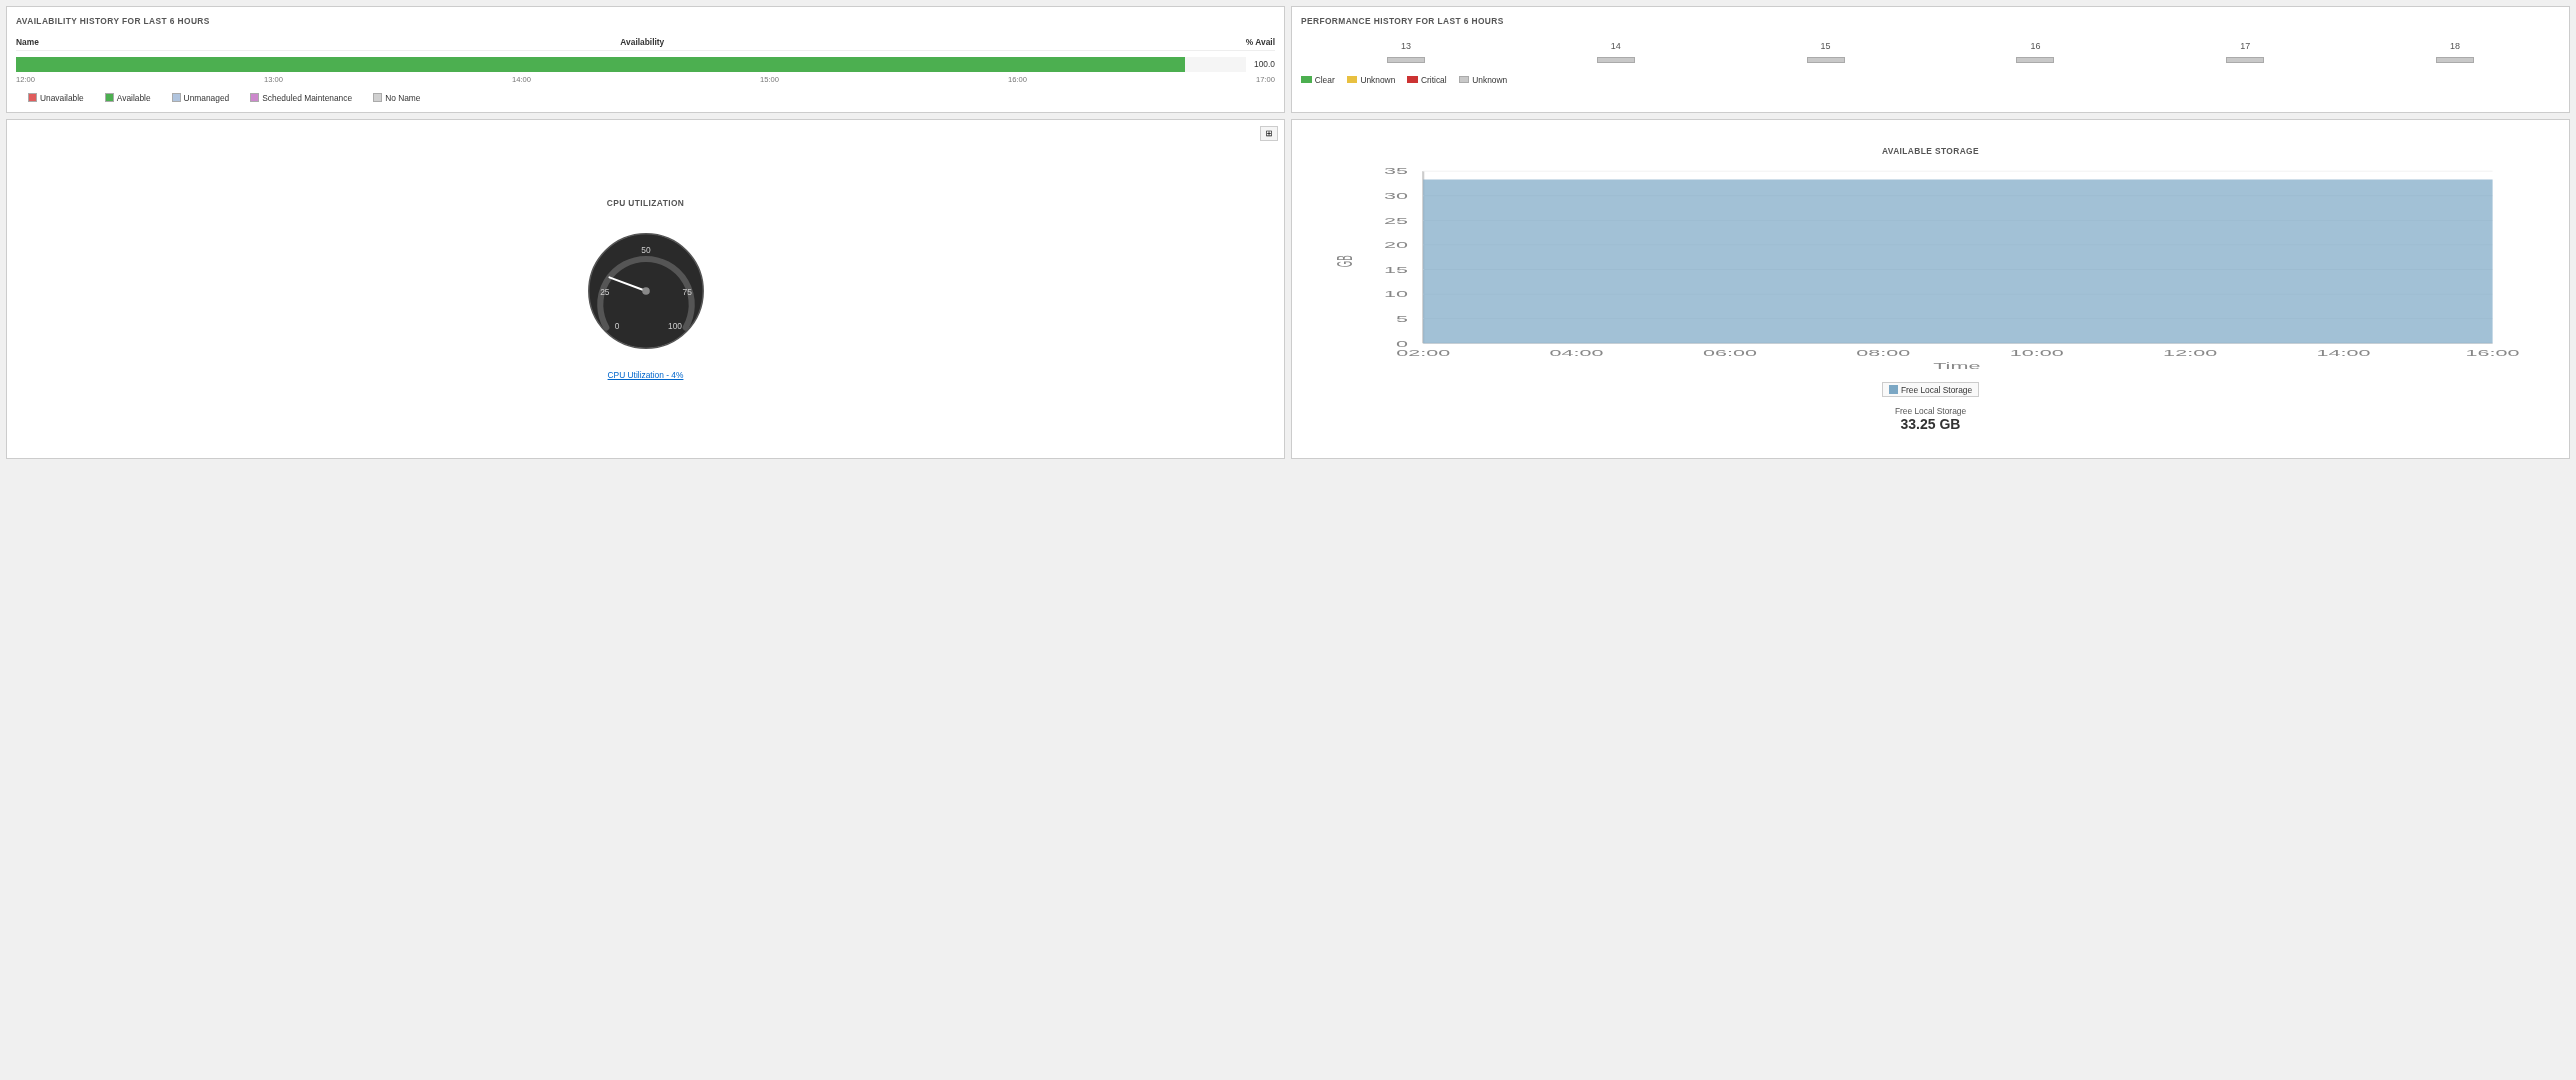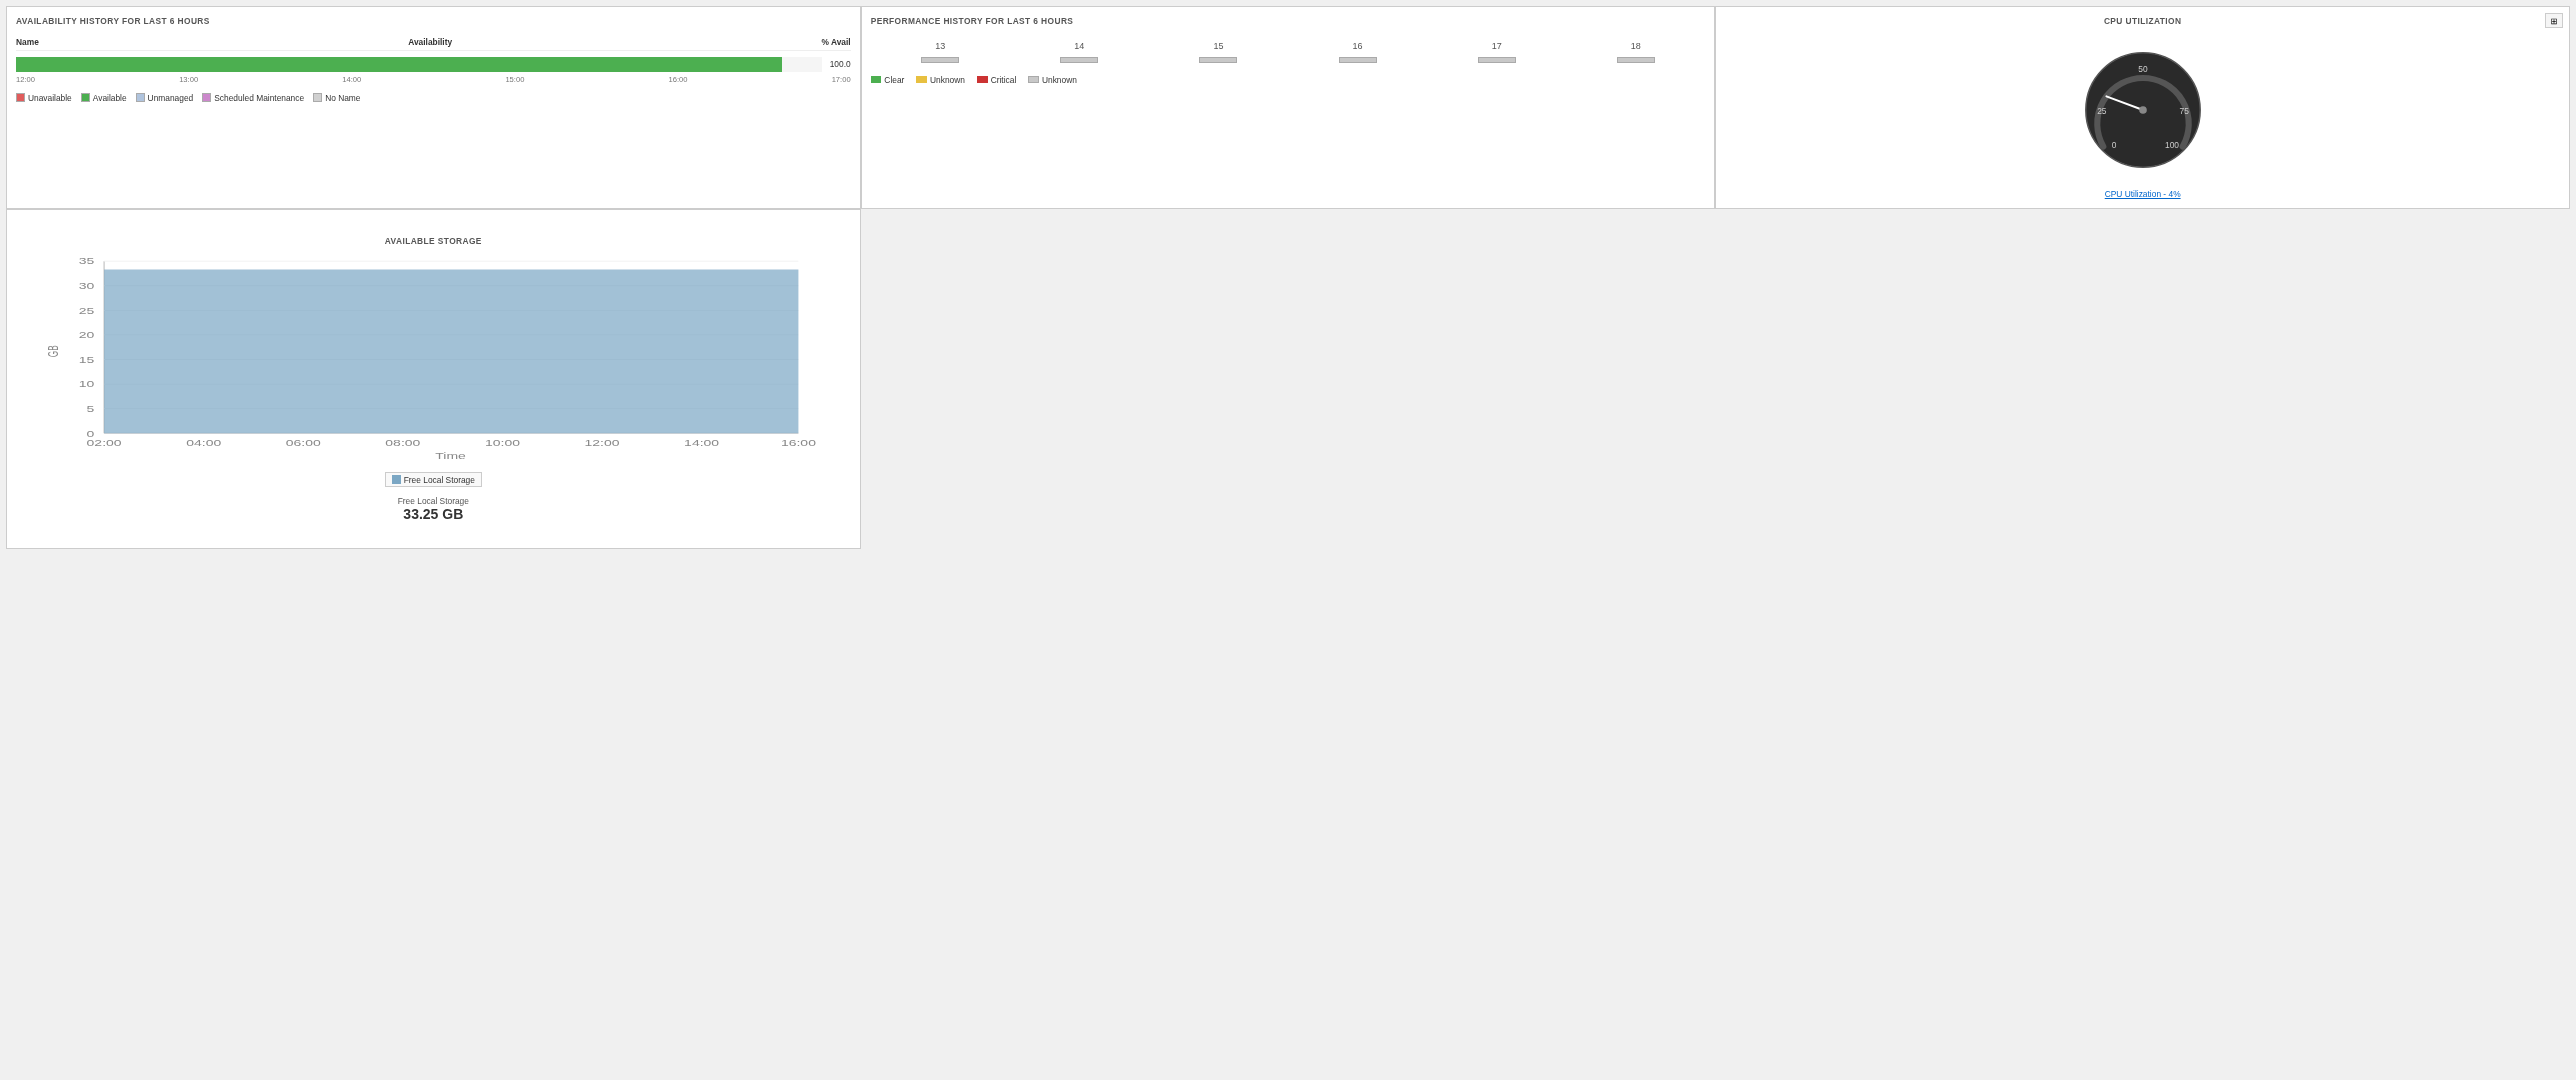--- a/index.html
+++ b/index.html
@@ -4,22 +4,23 @@
   <style>
     * { box-sizing: border-box; margin: 0; padding: 0; }
     body {
       font-family: Arial, sans-serif;
       background: #f0f0f0;
       font-size: 8.4px;
       color: #333;
     }
     .dashboard {
       display: grid;
-      grid-template-columns: 1fr 1fr 1fr;
+      grid-template-columns: 1fr 1fr;
       grid-template-rows: auto auto;
+      gap: 6px;
       padding: 6px;
     }
     .panel {
       background: #fff;
       border: 0.8px solid #ccc;
       padding: 9px;
     }
     .panel-title {
       font-size: 8.4px;
       font-weight: bold;
@@ -71,20 +72,21 @@
       display: flex;
       flex-wrap: wrap;
       gap: 9px;
       margin-top: 9px;
       font-size: 8.4px;
     }
     .legend-item {
       display: flex;
       align-items: center;
       gap: 3px;
+      margin-left: 12px;
     }
     .legend-color {
       width: 9px;
       height: 9px;
       border: 0.8px solid #aaa;
     }
 
     
     .perf-grid {
       display: flex;

